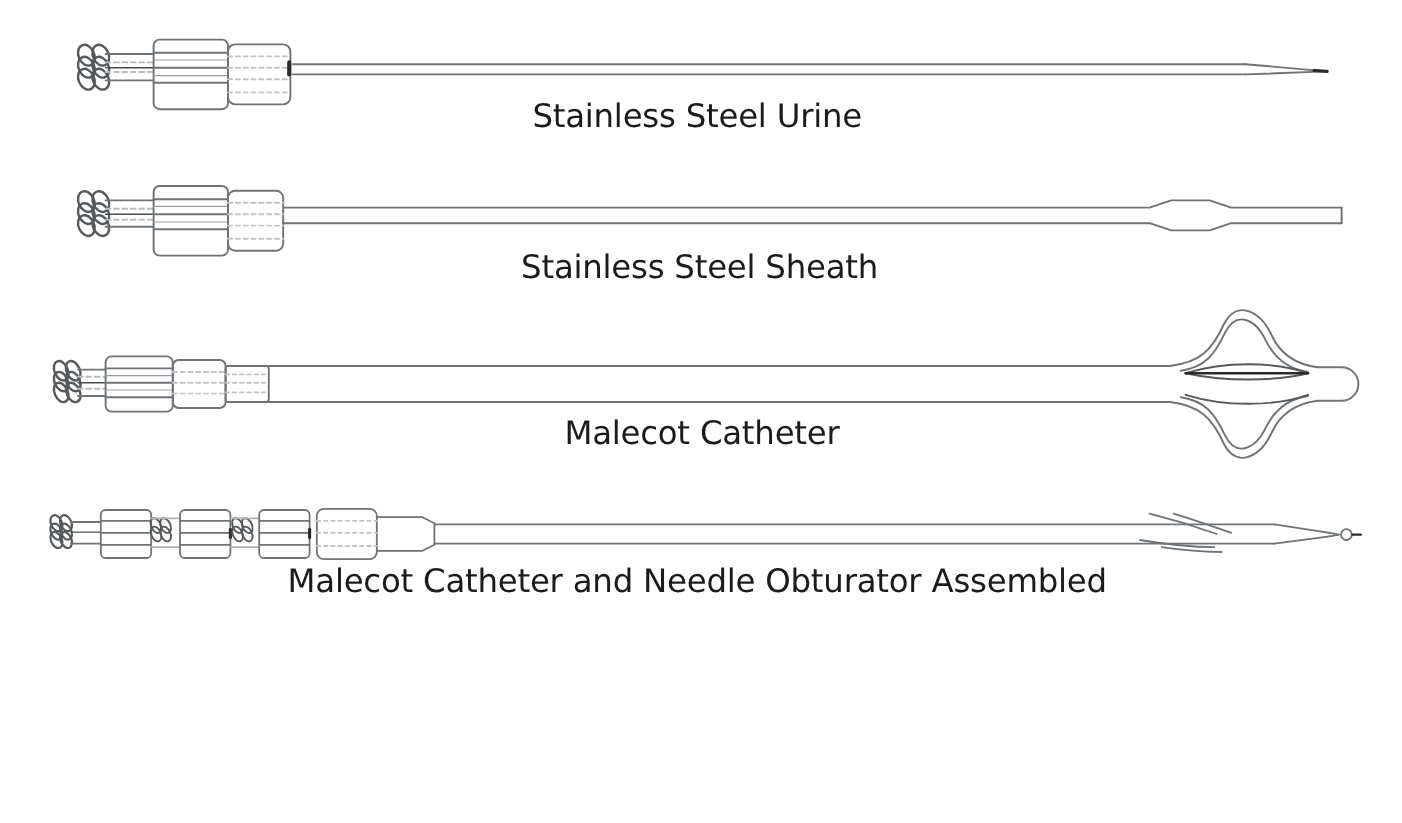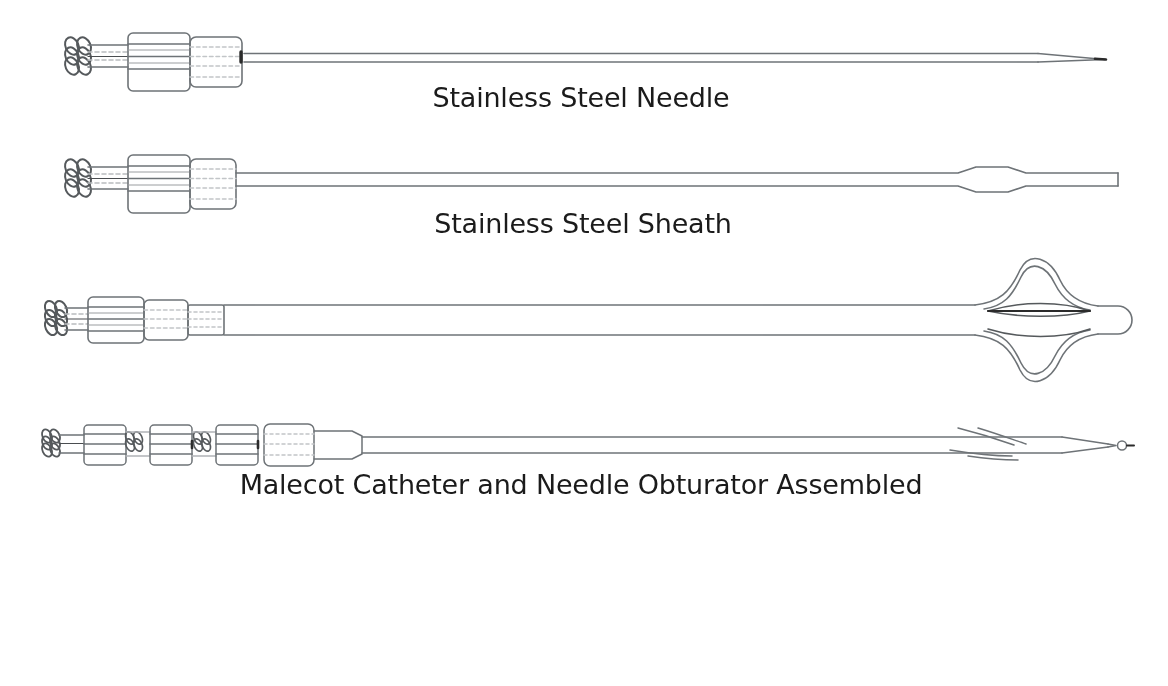--- a/index.html
+++ b/index.html
@@ -86,21 +86,21 @@
           </g>
 
           <g>
             <path d="M1038 53.5 L1105 59.5"></path>
             <path d="M1038 62 L1105 59.5"></path>
             <path d="M1095 58.8 L1106 59.5" stroke="#2b2b2b" stroke-width="2.6"></path>
           </g>
         </g>
       </svg>
     </div>
-    <div class="device-caption" style="left:331px; top:82px; width:500px;">Stainless Steel Needle</div>
+    <div class="device-caption" style="left:331px; top:82px; width:500px;">Stainless Steel Urine</div>
   </div>
 
   <div class="device-row" style="top:126px;height:126px;padding-left:35px;">
     <div class="device-art">
       <svg width="1168" height="126" viewBox="0 0 1168 126">
         <g fill="none" stroke="#6e7377" stroke-width="1.6" stroke-linejoin="round" stroke-linecap="round">
 
           <g stroke="#55595c" stroke-width="2">
             <ellipse cx="72" cy="42" rx="6.5" ry="9" transform="rotate(-24 72 42)"></ellipse>
             <ellipse cx="72" cy="52" rx="6.5" ry="9" transform="rotate(-24 72 52)"></ellipse>
@@ -189,20 +189,21 @@
             <path d="M984 79 C1004 82 1012 92 1021 111 C1030 129 1046 123 1055 104 C1063 88 1076 80 1090 78"></path>
 
             <path d="M988 77 C1020 87 1062 87 1090 77" stroke="#55595c"></path>
 
             <path d="M1098 54 H1118 A12 12 0 0 1 1118 82 H1098"></path>
             <path d="M1098 54 V82" stroke="none"></path>
           </g>
         </g>
       </svg>
     </div>
+    <div class="device-caption" style="left:335px; top:94px; width:500px;">Malecot Catheter</div>
   </div>
 
   <div class="device-row" style="top:392px;height:120px;padding-left:28px;">
     <div class="device-art">
       <svg width="1168" height="120" viewBox="0 0 1168 120">
         <g fill="none" stroke="#6e7377" stroke-width="1.5" stroke-linejoin="round" stroke-linecap="round">
 
           <g stroke="#55595c" stroke-width="1.8">
             <ellipse cx="47" cy="44" rx="4.5" ry="7" transform="rotate(-24 47 44)"></ellipse>
             <ellipse cx="47" cy="51" rx="4.5" ry="7" transform="rotate(-24 47 51)"></ellipse>

